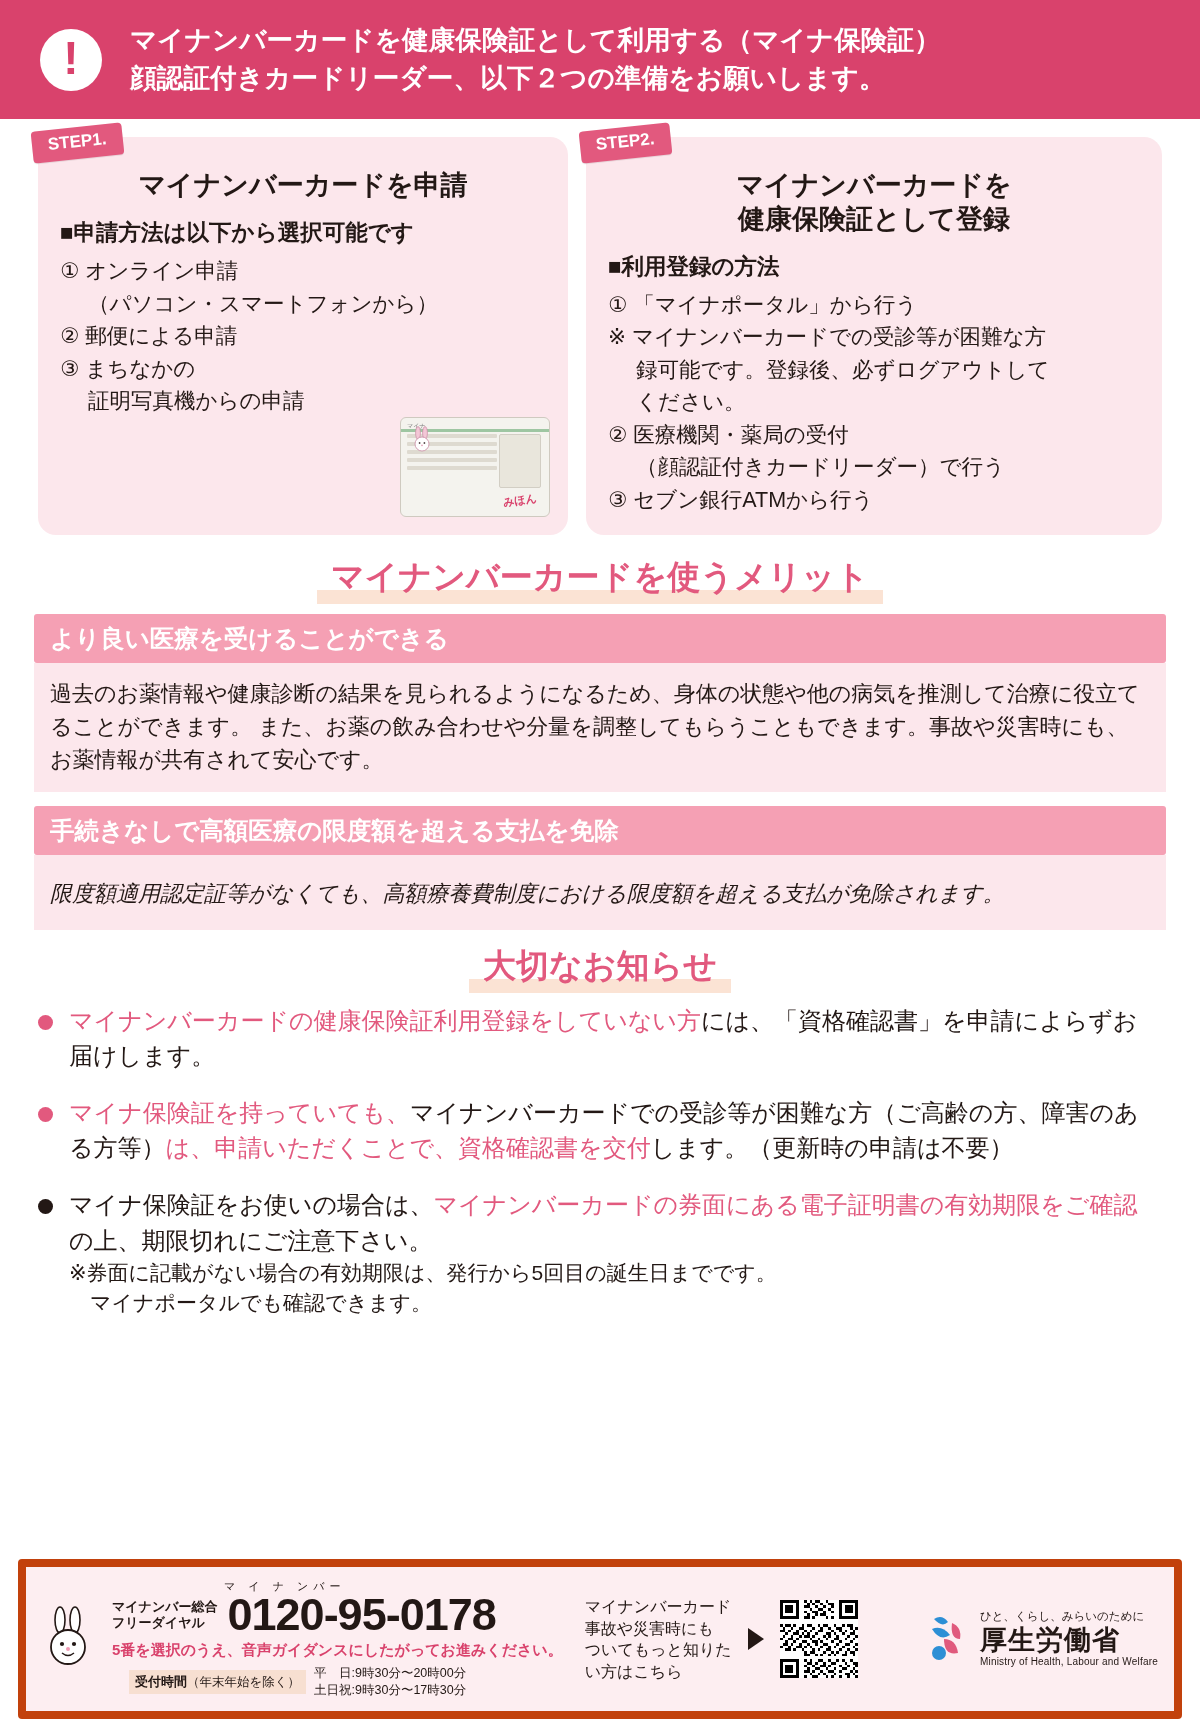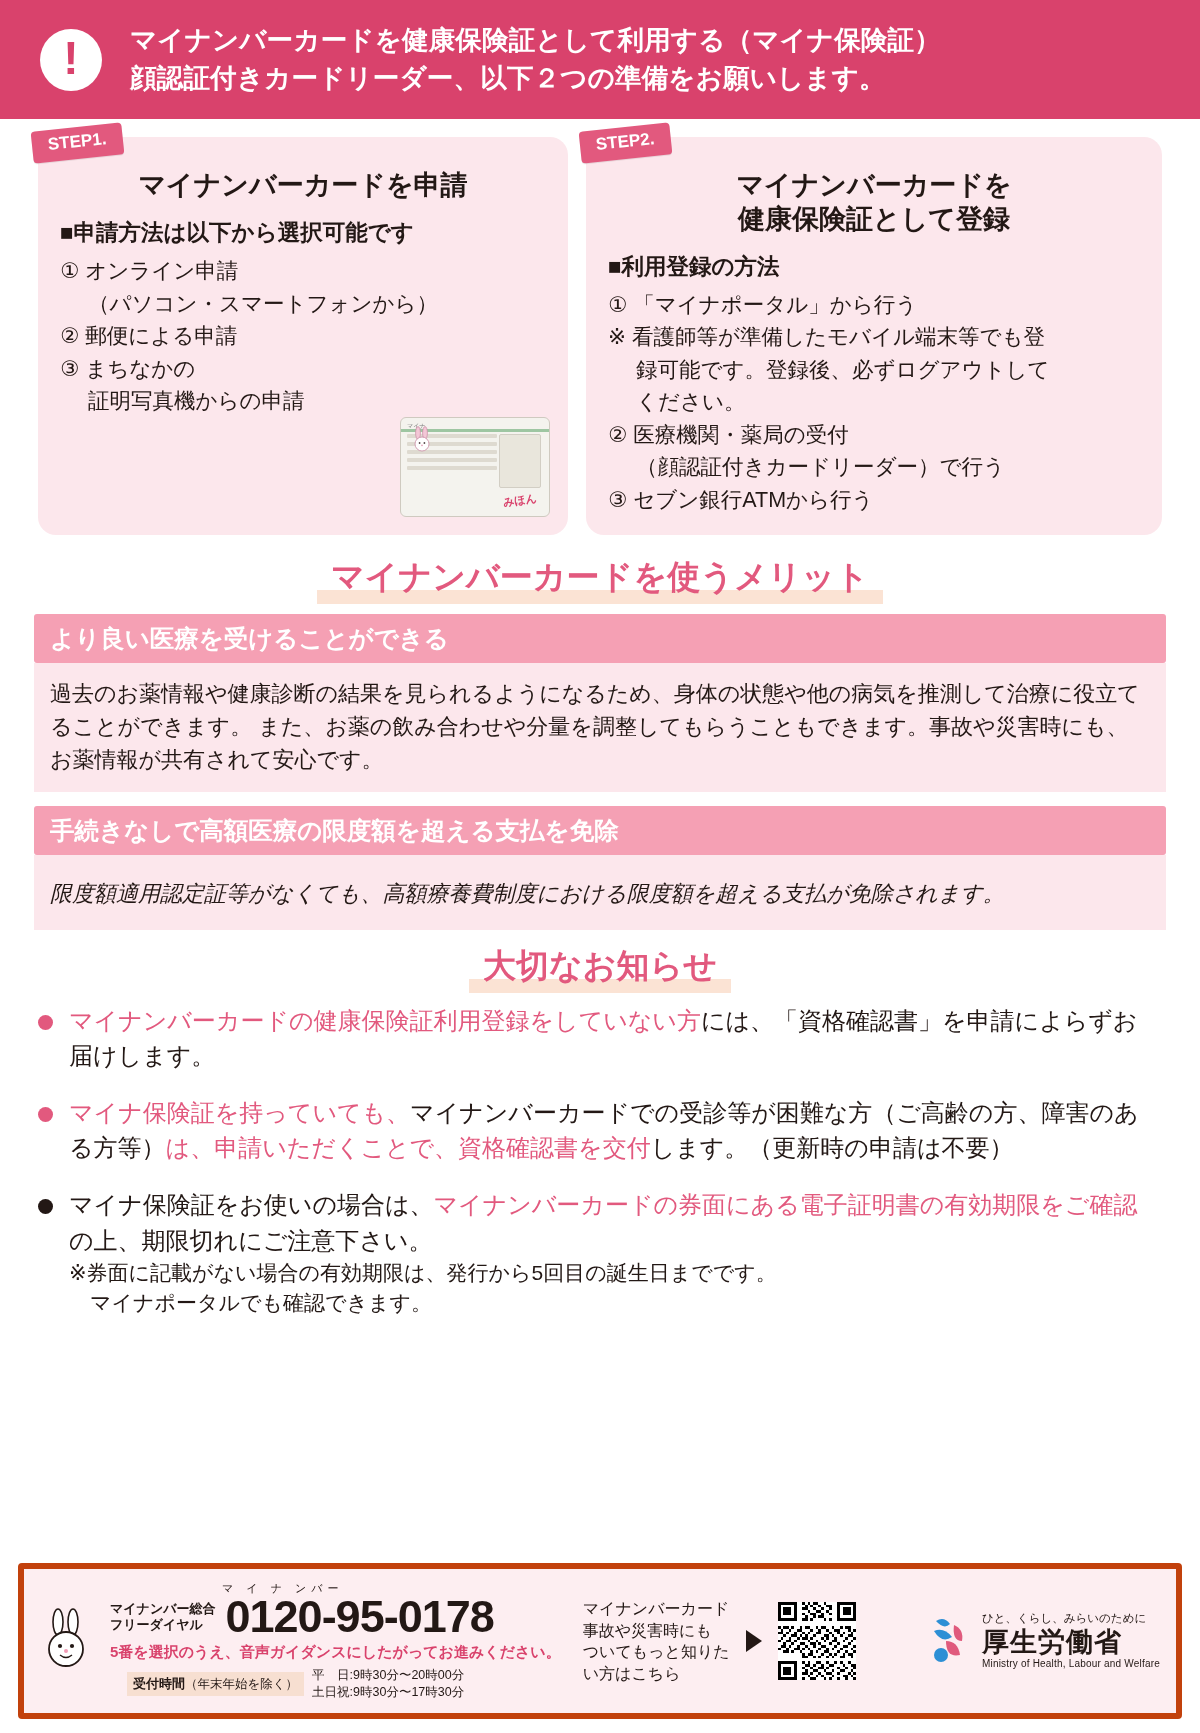--- a/index.html
+++ b/index.html
@@ -208,21 +208,21 @@
   .pink { color: #e2597e; }
   .small-note {
     font-size: 21px;
     line-height: 1.45;
   }
 
   
   .footer {
     position: absolute;
     left: 18px; right: 18px; bottom: 14px;
-    border: 6px solid #c2410c;
+    border: 8px solid #c2410c;
     background: #fdeef1;
     border-radius: 4px;
     padding: 12px 16px;
     display: flex;
     align-items: center;
     gap: 16px;
   }
   .foot-rabbit {
     flex: 0 0 auto;
     width: 54px; height: 66px;
@@ -364,21 +364,21 @@
       <div>健康保険証として登録</div>
     </div>
     <div class="sub-head">■利用登録の方法</div>
 
     <div class="list-line">
       <span class="list-num">①</span>
       <span class="list-body">「マイナポータル」から行う</span>
     </div>
     <div class="list-line">
       <span class="list-num">※</span>
-      <span class="list-body">看護師等が準備したモバイル端末等でも登</span>
+      <span class="list-body">マイナンバーカードでの受診等が困難な方</span>
     </div>
     <div class="list-line indent-1">
       <span class="list-body">録可能です。登録後、必ずログアウトして</span>
     </div>
     <div class="list-line indent-1">
       <span class="list-body">ください。</span>
     </div>
     <div class="list-line">
       <span class="list-num">②</span>
       <span class="list-body">医療機関・薬局の受付</span>

